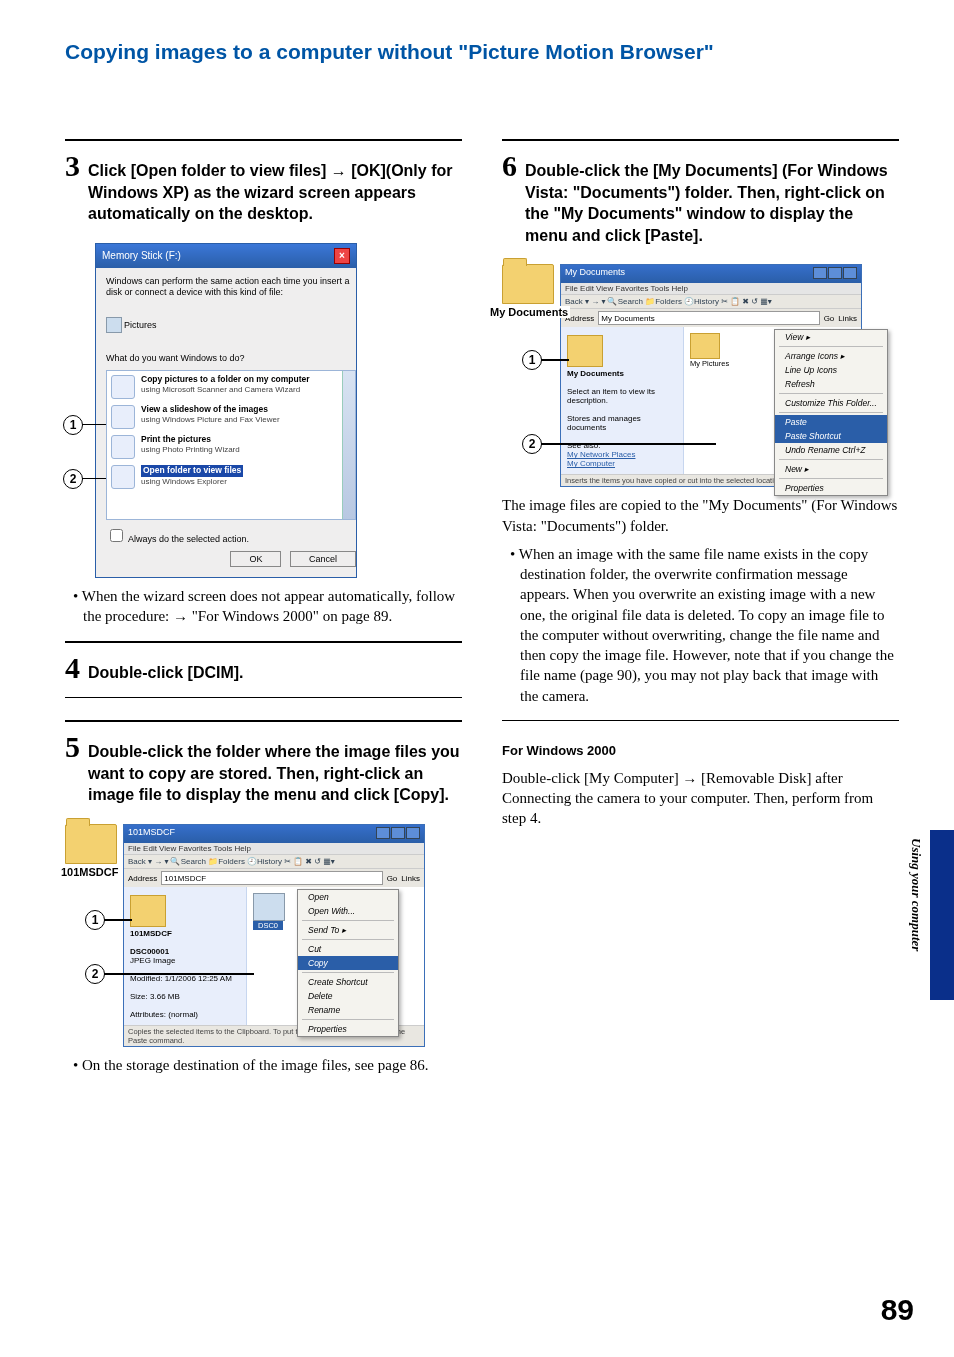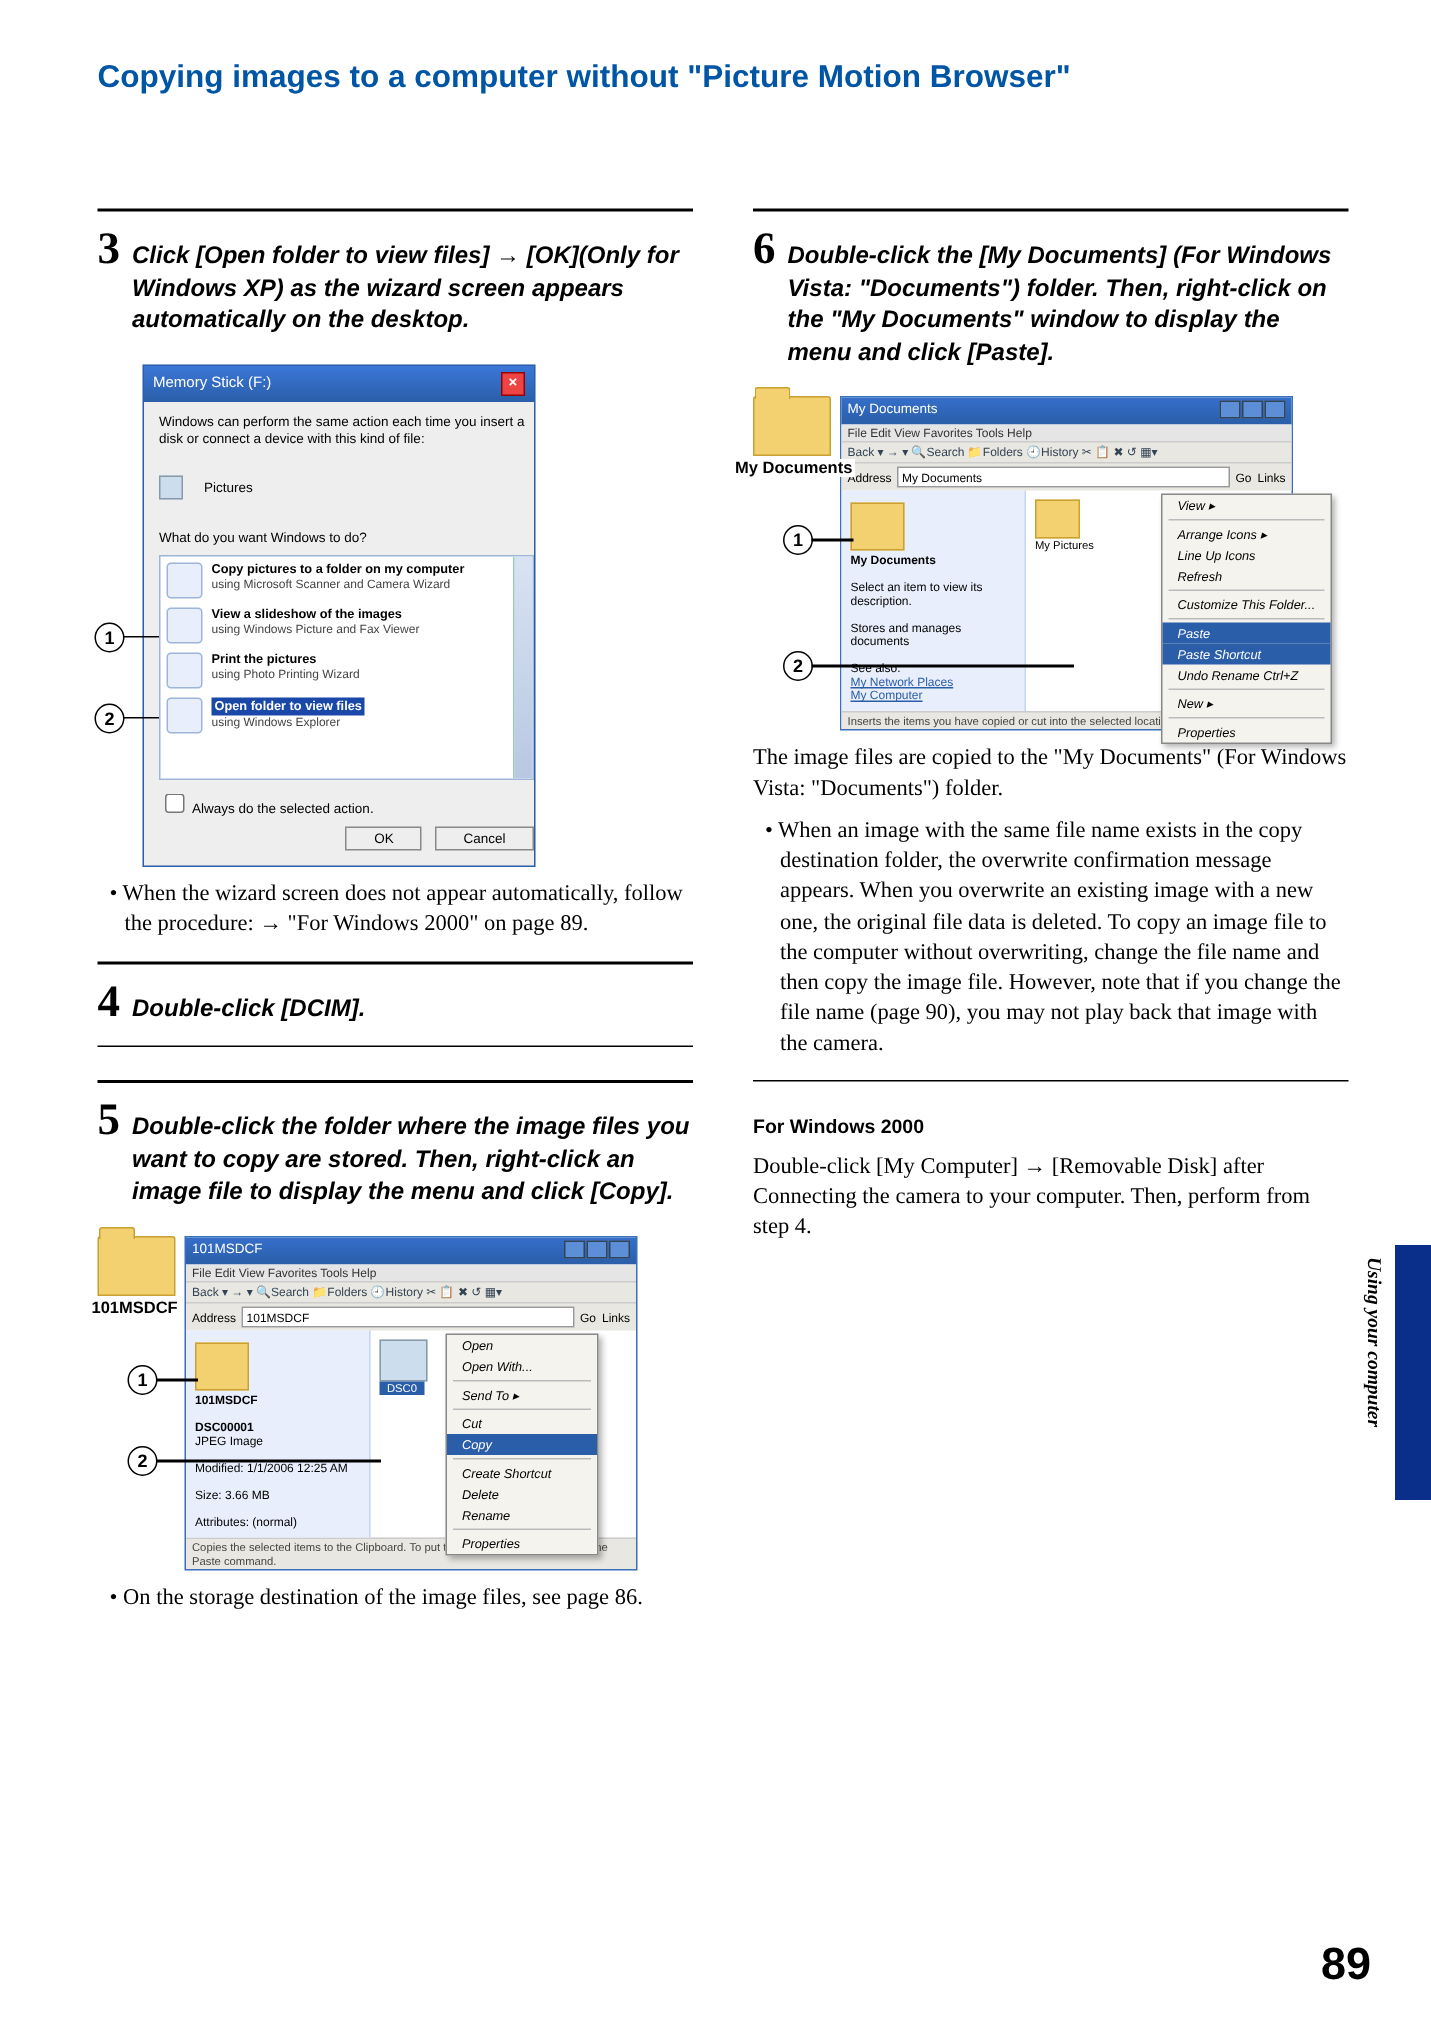--- a/index.html
+++ b/index.html
@@ -47,21 +47,21 @@
     font-size: 16px;
     line-height: 1.35;
   }
   .step-num {
     font-size: 30px;
     font-weight: bold;
     line-height: 1;
     font-family: "Times New Roman", serif;
     margin-top: -4px;
   }
-  .step-text { flex: 1; font-style: italic; }
+  .step-text { flex: 1; }
   .note {
     font-family: "Times New Roman", serif;
     font-size: 15px;
     line-height: 1.35;
     margin: 8px 0 8px 18px;
     text-indent: -10px;
   }
   .para {
     font-family: "Times New Roman", serif;
     font-size: 15px;
@@ -110,21 +110,21 @@
     align-items: center;
     font-size: 10px;
   }
   .close-x {
     background:#e44; color:#fff; width:14px; height:14px;
     text-align:center; line-height:14px; border:1px solid #900;
     font-weight:bold; font-size:10px;
   }
   .dlg-body { padding: 8px 0 10px 10px; }
   .dlg-text { font-size:9px; margin-bottom:6px; line-height:1.2;}
-  .dlg-row { display:flex; align-items:center; gap:14px; margin:20px 0;}
+  .dlg-row { display:flex; align-items:center; gap:2px; margin:20px 0;}
   .dlg-picicon { width:14px;height:14px;background:#cde;border:1px solid #89a; }
   .dlg-list {
     border:1px solid #9cb5d8; background:#fff; height:140px;
     overflow:hidden; padding:4px 2px 4px 4px; position:relative;
   }
   .dlg-list::after{
     content:""; position:absolute; top:0; right:0; bottom:0; width:12px;
     background: linear-gradient(#d8e3f2,#b8c8e2);
     border-left:1px solid #9cb;
   }

